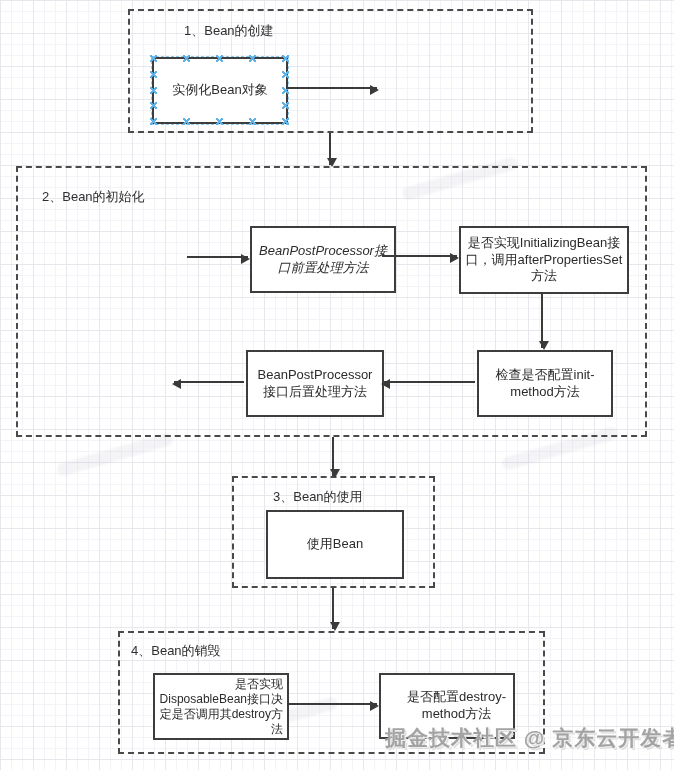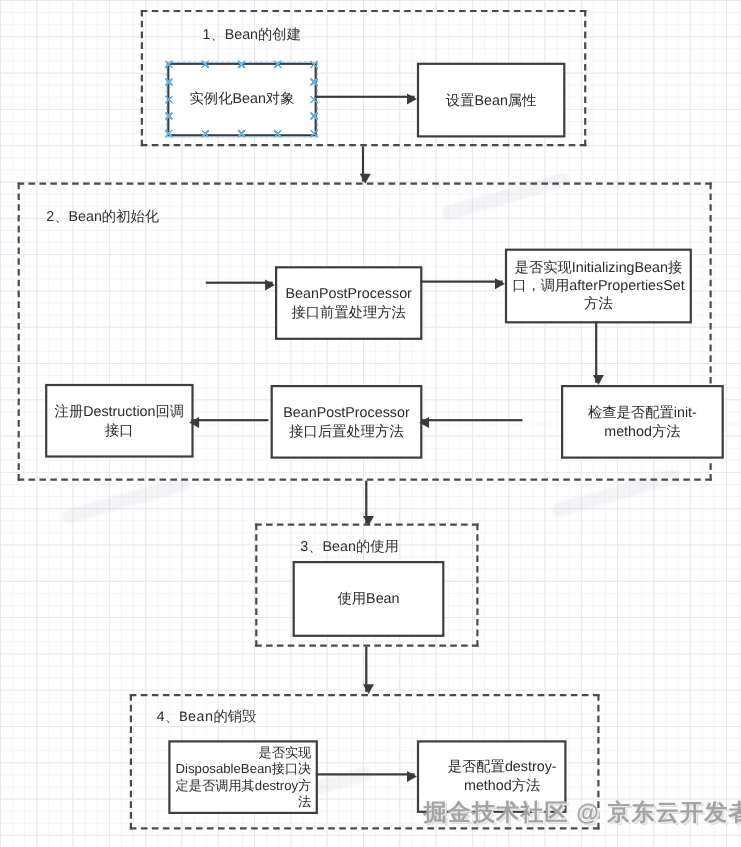--- a/index.html
+++ b/index.html
@@ -67,53 +67,47 @@
       <span class="handle" style="left:50%;top:100%;"></span>
       <span class="handle" style="left:75%;top:100%;"></span>
       <span class="handle" style="left:100%;top:100%;"></span>
       <span class="handle" style="left:0%;top:25%;"></span>
       <span class="handle" style="left:0%;top:50%;"></span>
       <span class="handle" style="left:0%;top:75%;"></span>
       <span class="handle" style="left:100%;top:25%;"></span>
       <span class="handle" style="left:100%;top:50%;"></span>
       <span class="handle" style="left:100%;top:75%;"></span>
     </div>
-    <div class="node" style="left:249px;top:46px;width:135px;height:68px;">
-      <span>设置Bean属性</span>
-    </div>
   </div>
 
   <div class="section" style="left:16px;top:166px;width:631px;height:271px;">
     <div class="section-label" style="left:24px;top:20px;">2、Bean的初始化</div>
-    <div class="node" style="left:232px;top:74px;width:134px;height:67px;">
+    <div class="node" style="left:232px;top:58px;width:146px;height:67px;font-style:italic;">
       <span>BeanPostProcessor接口前置处理方法</span>
     </div>
     <div class="node" style="left:441px;top:58px;width:170px;height:68px;">
       <span>是否实现InitializingBean接口，调用afterPropertiesSet方法</span>
     </div>
-    <div class="node" style="left:459px;top:182px;width:148px;height:67px;margin-left:33px;">
+    <div class="node" style="left:459px;top:182px;width:136px;height:67px;">
       <span>检查是否配置init-method方法</span>
     </div>
     <div class="node" style="left:228px;top:182px;width:138px;height:67px;">
       <span>BeanPostProcessor接口后置处理方法</span>
-    </div>
-    <div class="node" style="left:23px;top:181px;width:135px;height:67px;">
-      <span>注册Destruction回调接口</span>
     </div>
   </div>
 
   <div class="section" style="left:232px;top:476px;width:203px;height:112px;">
     <div class="section-label" style="left:39px;top:10px;">3、Bean的使用</div>
     <div class="node" style="left:32px;top:32px;width:138px;height:69px;justify-content:center;">
       <span>使用Bean</span>
     </div>
   </div>
 
   <div class="section" style="left:118px;top:631px;width:427px;height:123px;">
-    <div class="section-label" style="left:22px;top:9px;font-family:Liberation Mono, monospace;">4、Bean的销毁</div>
+    <div class="section-label" style="left:11px;top:9px;">4、Bean的销毁</div>
     <div class="node small" style="left:33px;top:40px;width:136px;height:67px;">
       <span>是否实现DisposableBean接口决定是否调用其destroy方法</span>
     </div>
     <div class="node" style="left:259px;top:40px;width:136px;height:66px;padding-left:23px;">
       <span>是否配置destroy-method方法</span>
     </div>
   </div>
 
   <div class="harrow head-right" style="left:286px;top:87px;width:91px;"></div>
   <div class="varrow head-down" style="left:329px;top:133px;height:32px;"></div>

